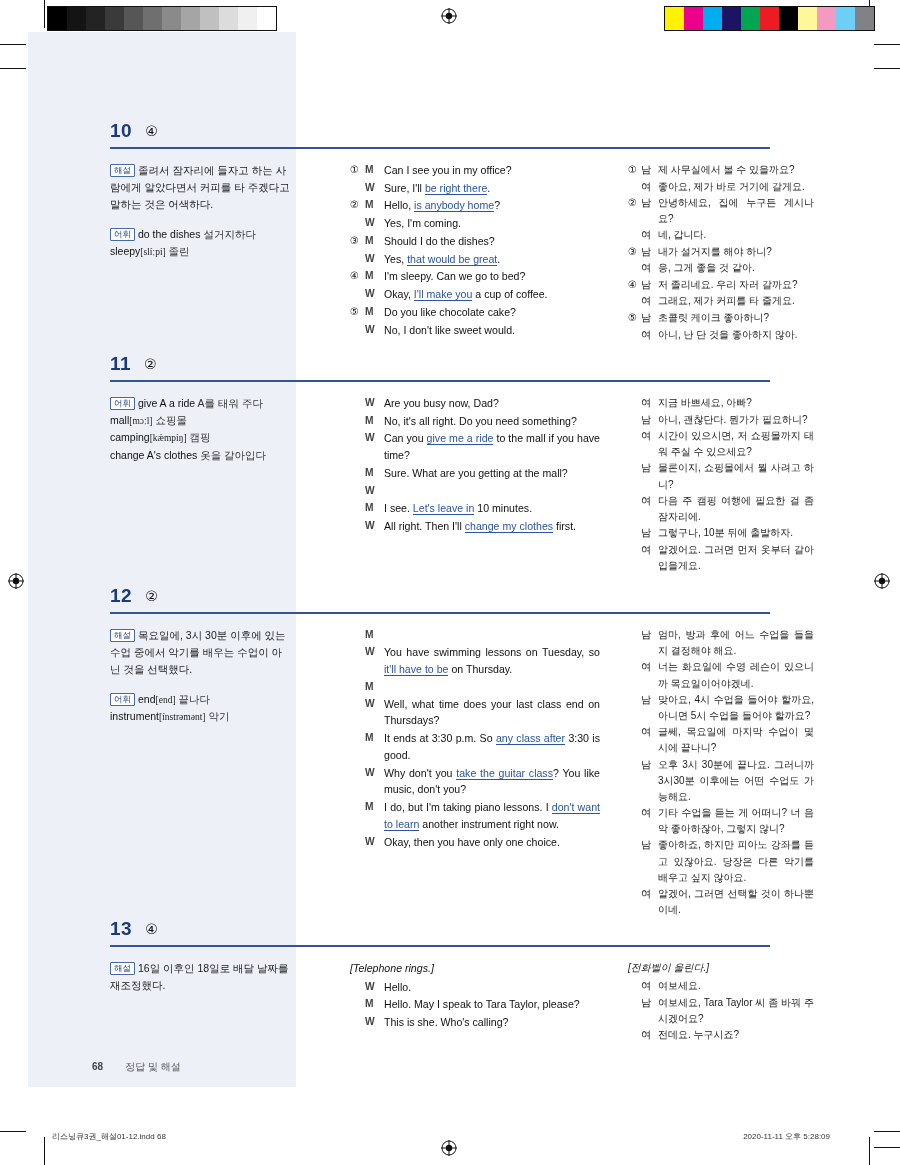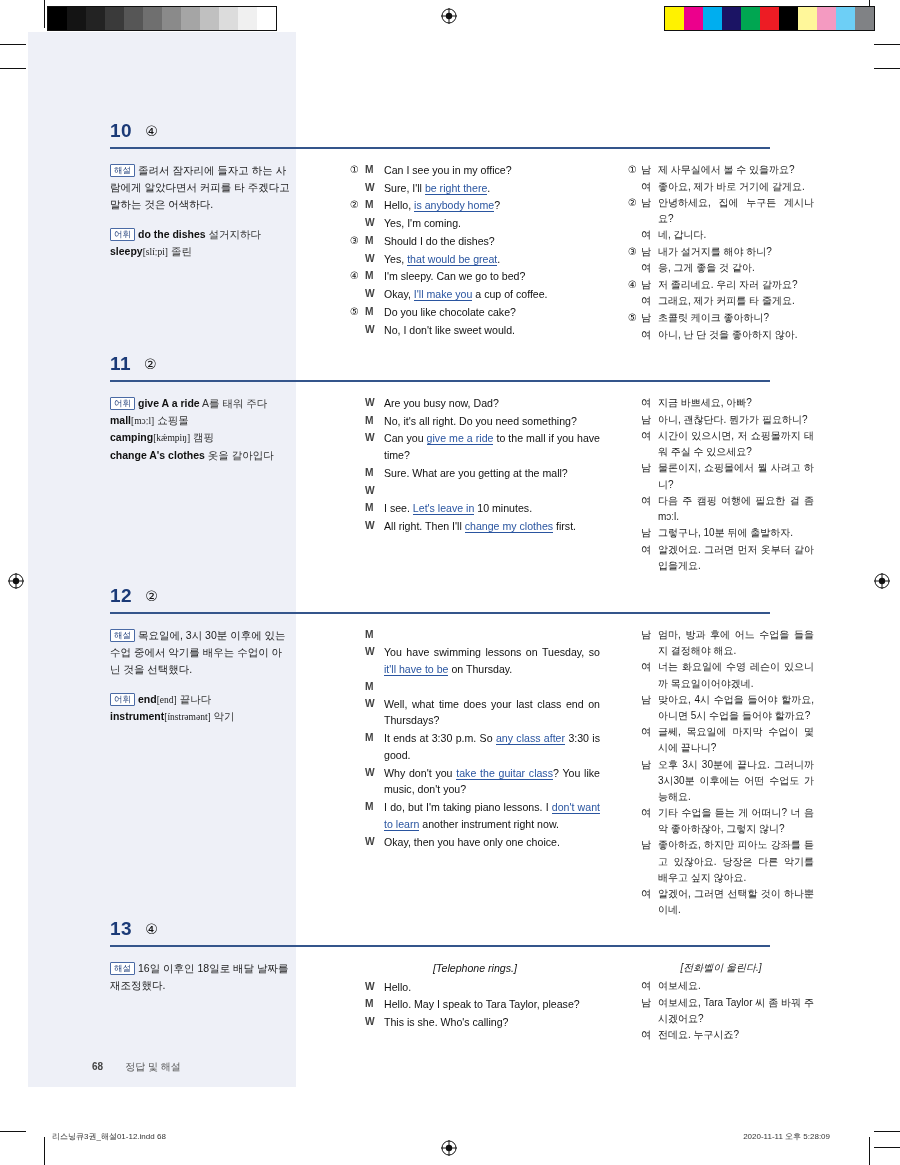--- a/index.html
+++ b/index.html
@@ -81,41 +81,41 @@
     font-size: 8.5px;
     padding: 1px 3px 1.5px 3px;
     line-height: 1;
     vertical-align: 1.5px;
     margin-right: 3px;
     background: #fff;
     border-radius: 1px;
   }
   .notes .blk { margin-bottom: 13px; }
   .notes .blk:last-child { margin-bottom: 0; }
-  .en { font-weight: bold; color: #111; text-align: center; }
+  .en { font-weight: normal; color: #111; text-align: center; }
   .ipa { font-family: "Liberation Serif", "DejaVu Serif", serif; font-size: 9.5px; }
   .ko { color: #333; }
 
   
   .script {
     position: absolute; left: 322px; top: 0; width: 250px;
     font-size: 10.6px; line-height: 1.58; color: #111;
   }
   .line { display: flex; margin-bottom: 1px; }
   .mk {
     width: 15px; flex: 0 0 15px;
     font-size: 10px; color: #111;
   }
   .spk {
     width: 19px; flex: 0 0 19px;
     font-weight: bold; color: #444; font-size: 10.2px;
   }
   .tx { flex: 1; text-align: justify; }
   .u { color: #2a55a0; border-bottom: 1px solid #2a55a0; }
-  .stage { font-style: italic; margin-bottom: 2px; text-align: center; }
+  .stage { font-style: italic; margin-bottom: 2px; }
 
   
   .trans {
     position: absolute; left: 600px; top: 0; width: 186px;
     font-size: 10px; line-height: 1.62; color: #1a1a1a;
   }
   .trans .line { margin-bottom: 0px; }
   .trans .mk { width: 13px; flex: 0 0 13px; }
   .trans .spk { width: 17px; flex: 0 0 17px; font-weight: normal; color: #111; }
 
@@ -380,21 +380,21 @@
               <span class="tx">시간이 있으시면, 저 쇼핑몰까지 태워 주실 수 있으세요?</span>
             </div>
             <div class="line">
               <span class="mk"></span>
               <span class="spk">남</span>
               <span class="tx">물론이지, 쇼핑몰에서 뭘 사려고 하니?</span>
             </div>
             <div class="line">
               <span class="mk"></span>
               <span class="spk">여</span>
-              <span class="tx">다음 주 캠핑 여행에 필요한 걸 좀 mɔːl.</span>
+              <span class="tx">다음 주 캠핑 여행에 필요한 걸 좀 잠자리에.</span>
             </div>
             <div class="line">
               <span class="mk"></span>
               <span class="spk">남</span>
               <span class="tx">그렇구나, 10분 뒤에 출발하자.</span>
             </div>
             <div class="line">
               <span class="mk"></span>
               <span class="spk">여</span>
               <span class="tx">알겠어요. 그러면 먼저 옷부터 갈아 입을게요.</span>

